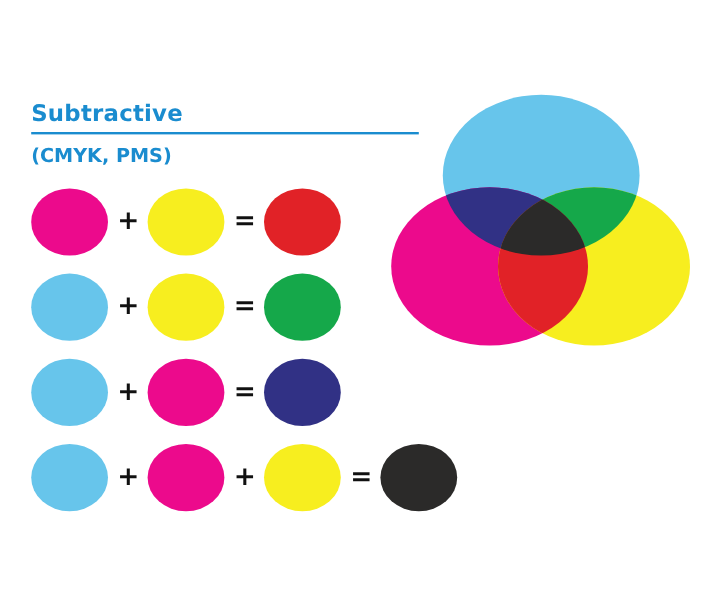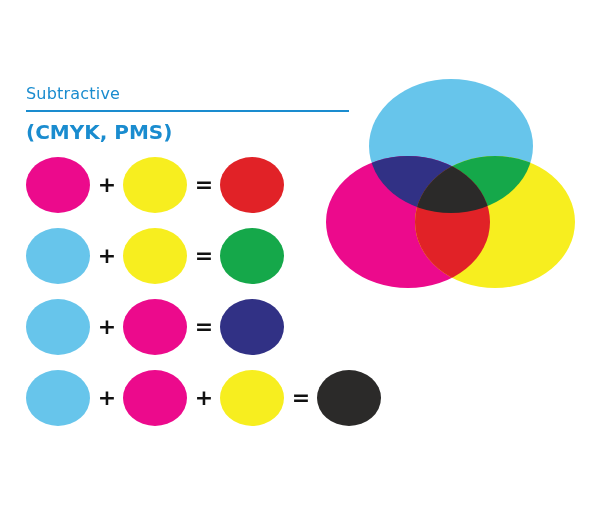--- a/index.html
+++ b/index.html
@@ -1,19 +1,19 @@
 <!DOCTYPE html>
 <html><head>
 <meta charset="utf-8">
 <style>
   html,body{margin:0;padding:0;background:#ffffff;}
   body{width:600px;height:510px;position:relative;overflow:hidden;font-family:"DejaVu Sans","Liberation Sans",sans-serif;}
-  .title{position:absolute;left:26px;top:84px;font-size:16px;font-weight:normal;color:#1a8ccf;letter-spacing:0.2px;}
+  .title{position:absolute;left:26px;top:84px;font-size:19px;font-weight:bold;color:#1a8ccf;letter-spacing:0.2px;}
   .rule{position:absolute;left:26px;top:110px;width:323px;height:2px;background:#1a8ccf;}
-  .subtitle{position:absolute;left:26px;top:120px;font-size:20px;font-weight:bold;color:#1a8ccf;}
+  .subtitle{position:absolute;left:26px;top:120px;font-size:16px;font-weight:bold;color:#1a8ccf;}
   .dot{position:absolute;width:64px;height:56px;border-radius:50%;}
   .op{position:absolute;font-size:22px;font-weight:bold;color:#111;width:20px;text-align:center;line-height:22px;}
   svg.venn{position:absolute;left:0;top:0;}
 </style>
 </head>
 <body>
 
 <div class="title">Subtractive</div>
 <div class="rule"></div>
 <div class="subtitle">(CMYK, PMS)</div>

